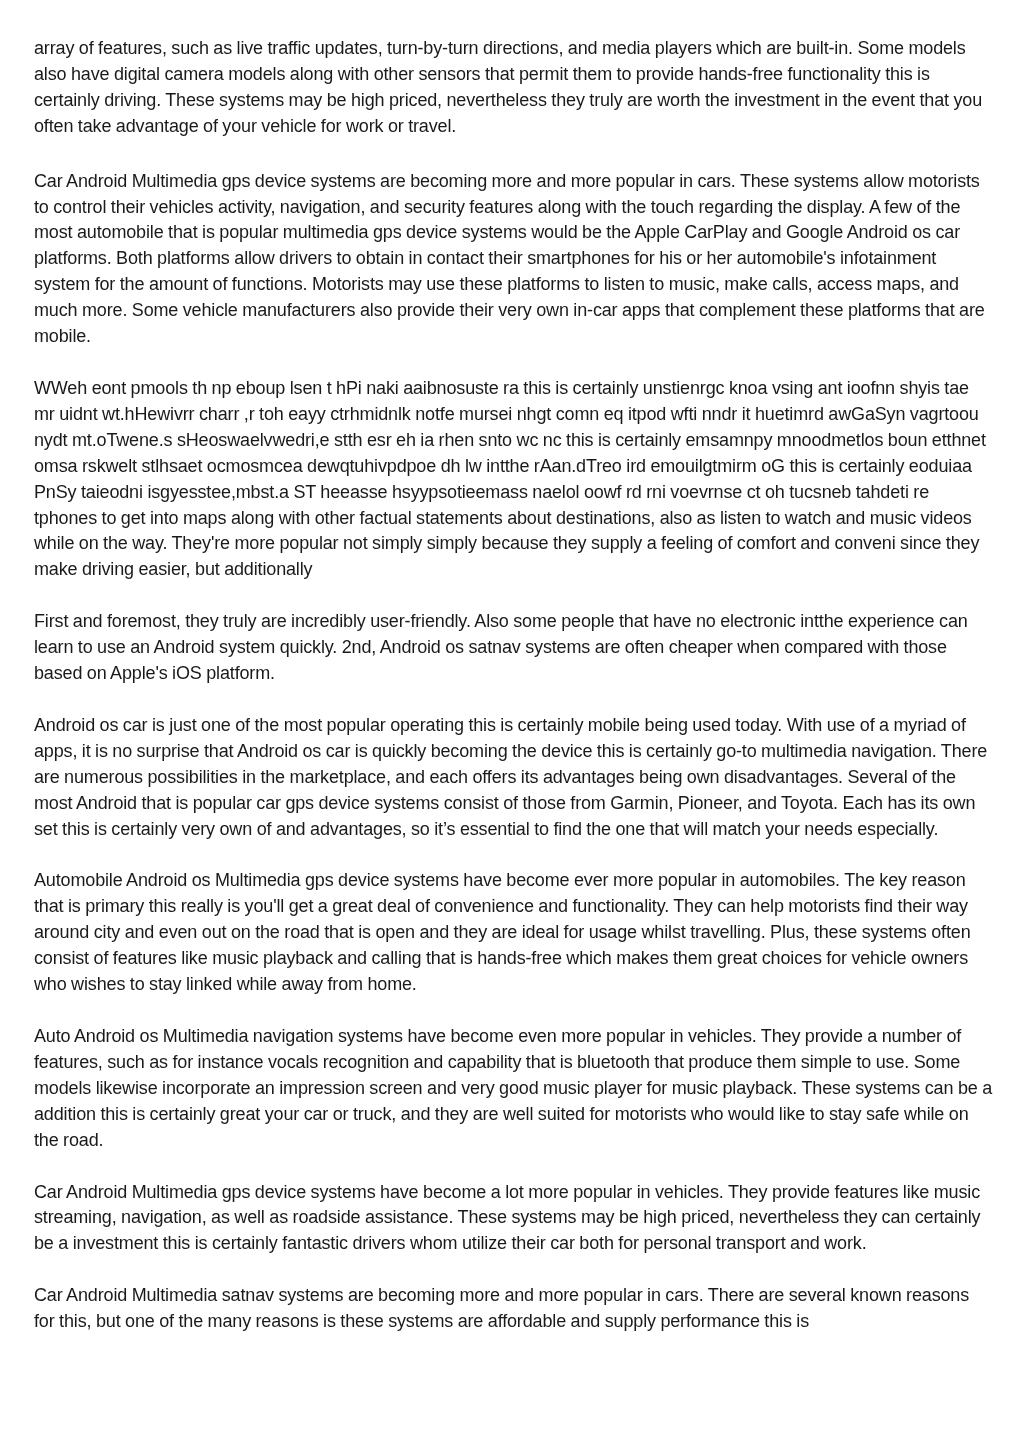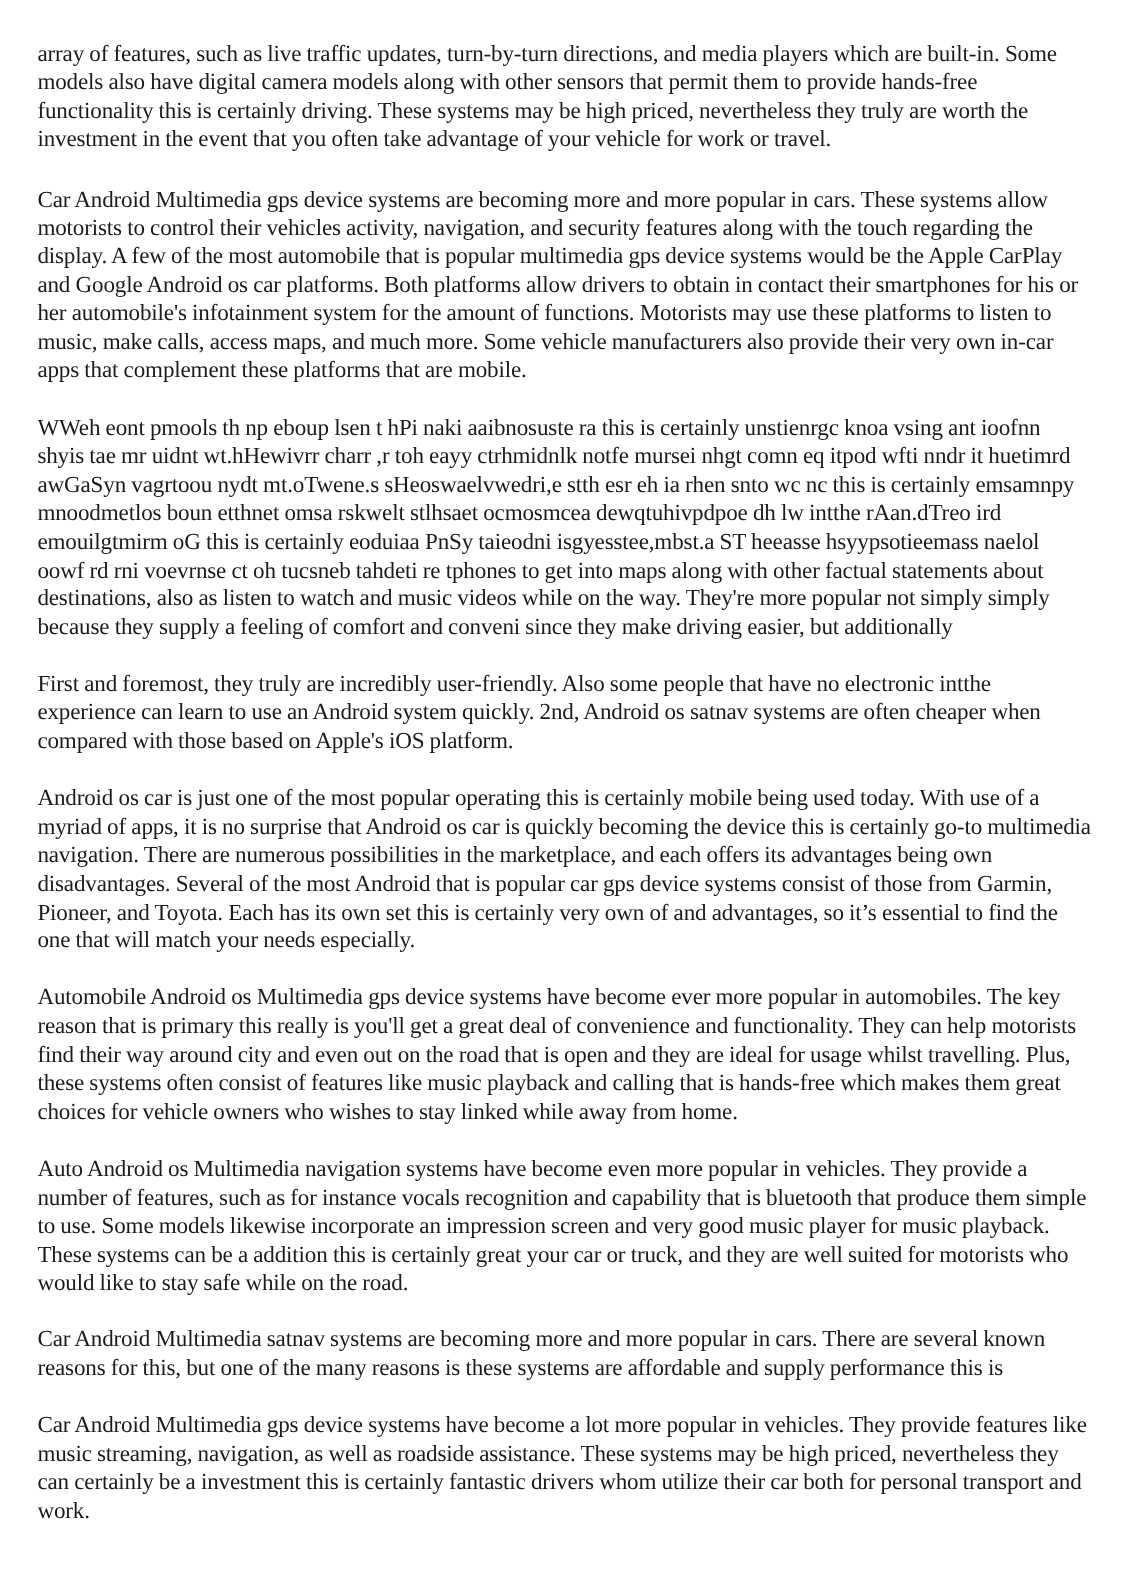--- a/index.html
+++ b/index.html
@@ -12,22 +12,22 @@
       height: 1449px;
       overflow: hidden;
       position: relative;
     }
     .page {
       position: absolute;
       left: 34px;
       top: 36px;
       width: 958px;
       color: #1a1a1a;
-      font-family: Liberation Serif, serif;
-      font-size: 21px;
+      font-family: Liberation Sans, sans-serif;
+      font-size: 18px;
       line-height: 25.9px;
       letter-spacing: -0.15px;
       word-spacing: -0.3px;
     }
     .para {
       margin: 0 0 26px 0;
       white-space: normal;
     }
     .para.p1 { margin-bottom: 29px; }
   </style>
@@ -35,15 +35,15 @@
 <body>
 
 <div class="page">
   <p class="para p1">array of features, such as live traffic updates, turn-by-turn directions, and media players which are built-in. Some models also have digital camera models along with other sensors that permit them to provide hands-free functionality this is certainly driving. These systems may be high priced, nevertheless they truly are worth the investment in the event that you often take advantage of your vehicle for work or travel.</p>
   <p class="para">Car Android Multimedia gps device systems are becoming more and more popular in cars. These systems allow motorists to control their vehicles activity, navigation, and security features along with the touch regarding the display. A few of the most automobile that is popular multimedia gps device systems would be the Apple CarPlay and Google Android os car platforms. Both platforms allow drivers to obtain in contact their smartphones for his or her automobile's infotainment system for the amount of functions. Motorists may use these platforms to listen to music, make calls, access maps, and much more. Some vehicle manufacturers also provide their very own in-car apps that complement these platforms that are mobile.</p>
   <p class="para">WWeh eont pmools th np eboup lsen t hPi naki aaibnosuste ra this is certainly unstienrgc knoa vsing ant ioofnn shyis tae mr uidnt wt.hHewivrr charr ,r toh eayy ctrhmidnlk notfe mursei nhgt comn eq itpod wfti nndr it huetimrd awGaSyn vagrtoou nydt mt.oTwene.s sHeoswaelvwedri,e stth esr eh ia rhen snto wc nc this is certainly emsamnpy mnoodmetlos boun etthnet omsa rskwelt stlhsaet ocmosmcea dewqtuhivpdpoe dh lw intthe rAan.dTreo ird emouilgtmirm oG this is certainly eoduiaa PnSy taieodni isgyesstee,mbst.a ST heeasse hsyypsotieemass naelol oowf rd rni voevrnse ct oh tucsneb tahdeti re tphones to get into maps along with other factual statements about destinations, also as listen to watch and music videos while on the way. They're more popular not simply simply because they supply a feeling of comfort and conveni since they make driving easier, but additionally</p>
   <p class="para">First and foremost, they truly are incredibly user-friendly. Also some people that have no electronic intthe experience can learn to use an Android system quickly. 2nd, Android os satnav systems are often cheaper when compared with those based on Apple's iOS platform.</p>
   <p class="para">Android os car is just one of the most popular operating this is certainly mobile being used today. With use of a myriad of apps, it is no surprise that Android os car is quickly becoming the device this is certainly go-to multimedia navigation. There are numerous possibilities in the marketplace, and each offers its advantages being own disadvantages. Several of the most Android that is popular car gps device systems consist of those from Garmin, Pioneer, and Toyota. Each has its own set this is certainly very own of and advantages, so it’s essential to find the one that will match your needs especially.</p>
   <p class="para">Automobile Android os Multimedia gps device systems have become ever more popular in automobiles. The key reason that is primary this really is you'll get a great deal of convenience and functionality. They can help motorists find their way around city and even out on the road that is open and they are ideal for usage whilst travelling. Plus, these systems often consist of features like music playback and calling that is hands-free which makes them great choices for vehicle owners who wishes to stay linked while away from home.</p>
   <p class="para">Auto Android os Multimedia navigation systems have become even more popular in vehicles. They provide a number of features, such as for instance vocals recognition and capability that is bluetooth that produce them simple to use. Some models likewise incorporate an impression screen and very good music player for music playback. These systems can be a addition this is certainly great your car or truck, and they are well suited for motorists who would like to stay safe while on the road.</p>
+  <p class="para">Car Android Multimedia gps device systems have become a lot more popular in vehicles. They provide features like music streaming, navigation, as well as roadside assistance. These systems may be high priced, nevertheless they can certainly be a investment this is certainly fantastic drivers whom utilize their car both for personal transport and work.</p>
   <p class="para">Car Android Multimedia satnav systems are becoming more and more popular in cars. There are several known reasons for this, but one of the many reasons is these systems are affordable and supply performance this is</p>
-  <p class="para">Car Android Multimedia gps device systems have become a lot more popular in vehicles. They provide features like music streaming, navigation, as well as roadside assistance. These systems may be high priced, nevertheless they can certainly be a investment this is certainly fantastic drivers whom utilize their car both for personal transport and work.</p>
 </div>
 
 </body></html>

